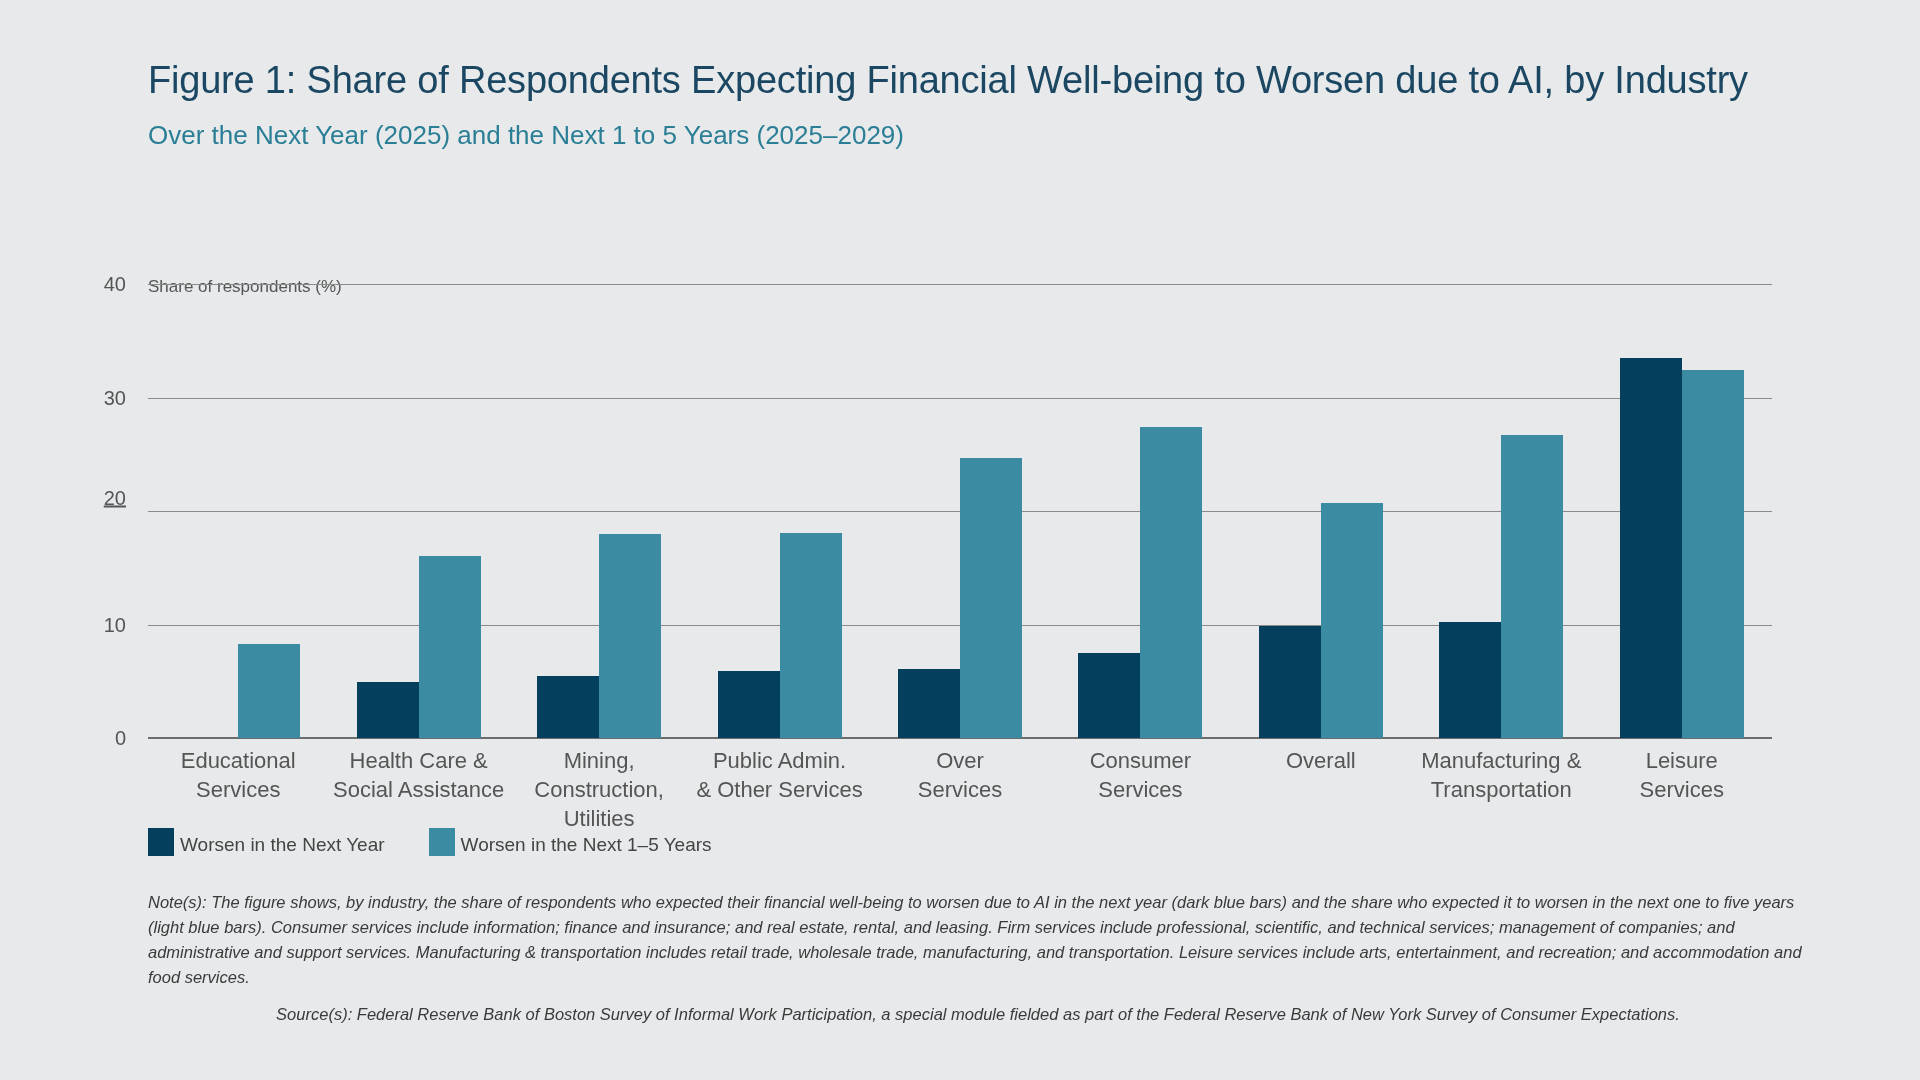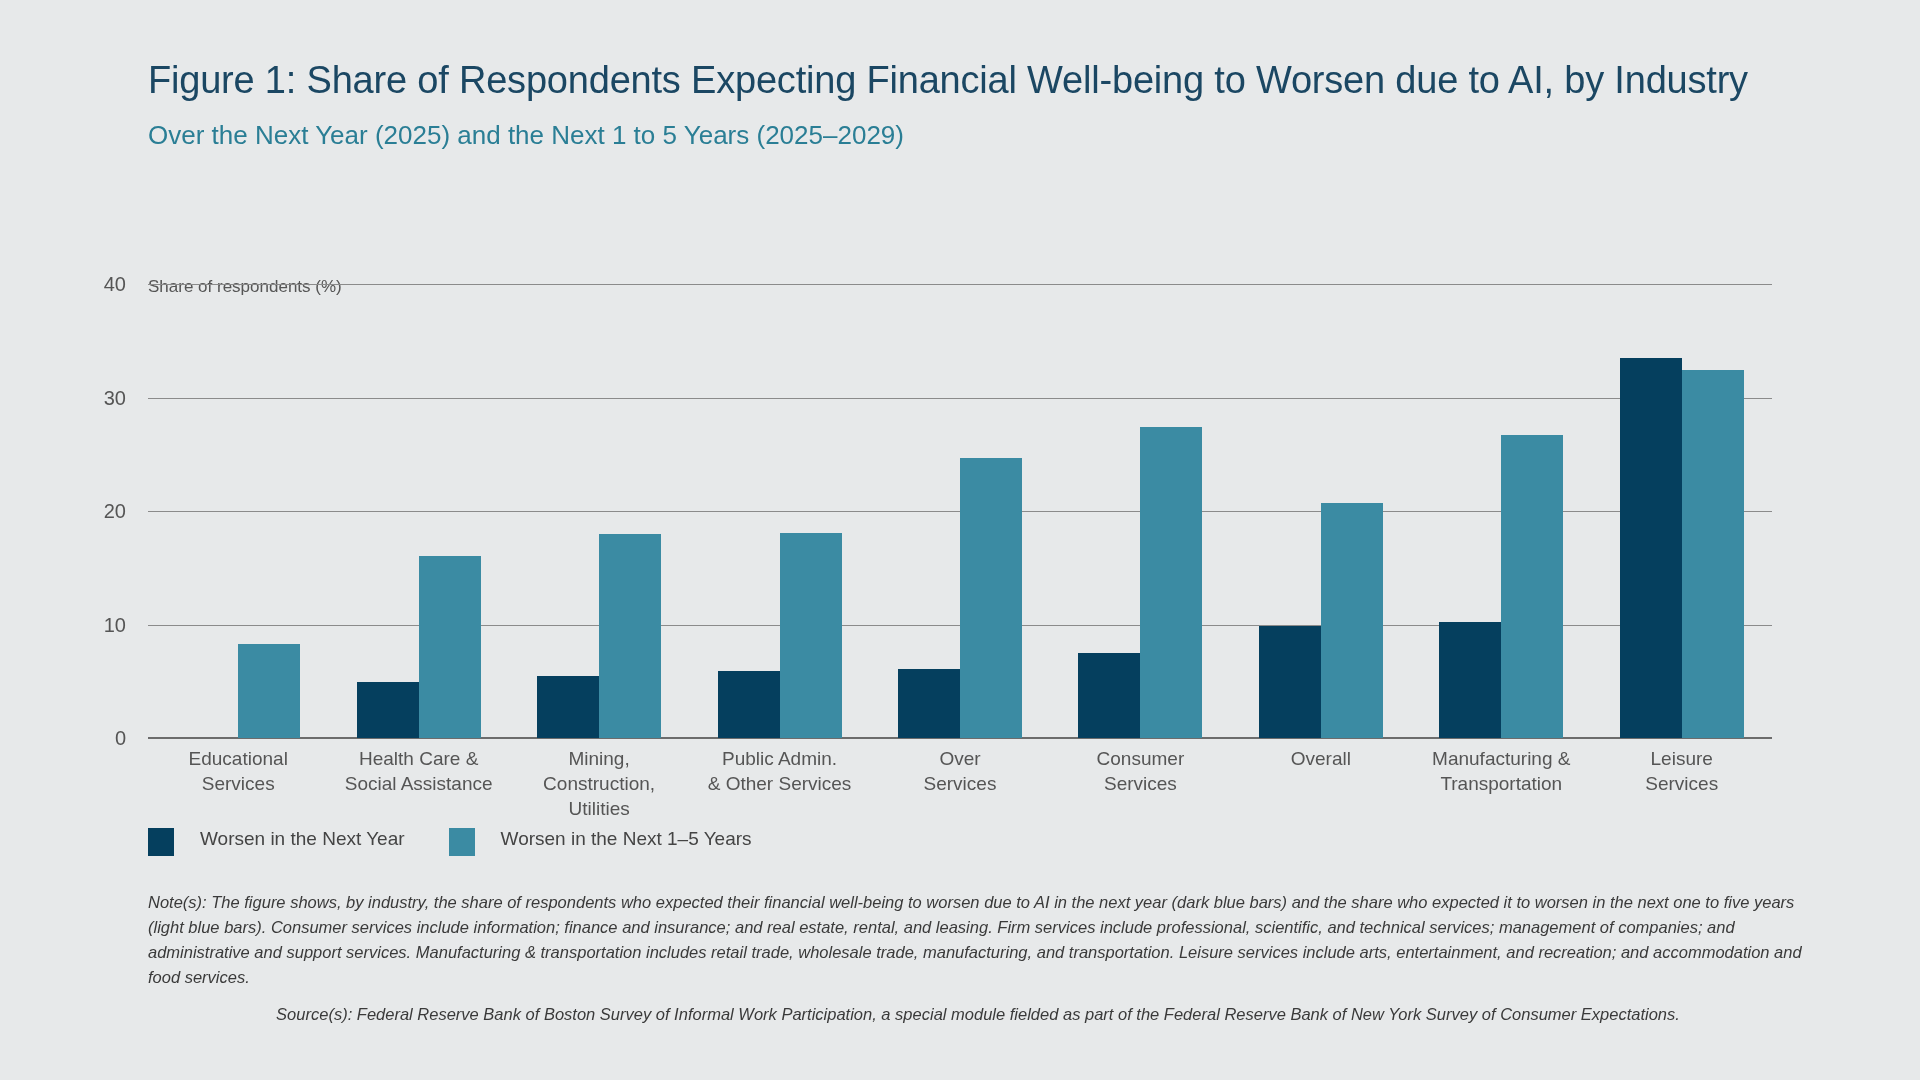--- a/index.html
+++ b/index.html
@@ -111,39 +111,39 @@
   .xlabels {
     position: absolute;
     left: 148px;
     top: 746px;
     width: 1624px;
     display: flex;
   }
   .xlabel {
     flex: 1 1 0;
     text-align: center;
-    font-size: 19px;
+    font-size: 22px;
     line-height: 1.32;
     color: #555;
     padding: 0 4px;
     box-sizing: border-box;
   }
 
   .legend {
     position: absolute;
     left: 148px;
     top: 828px;
     display: flex;
     align-items: center;
     gap: 44px;
   }
   .legend-item {
     display: flex;
-    align-items: flex-start;
-    gap: 26px;
+    align-items: flex-end;
+    gap: 6px;
   }
   .swatch {
     width: 26px;
     height: 28px;
   }
   .legend-label {
     font-size: 19px;
     color: #444;
   }
 
@@ -172,21 +172,21 @@
 
   <div class="axis-label">Share of respondents (%)</div>
 
   <div class="plot" id="plot">
     <div id="gridlines">
         <div class="gridline baseline" style="top: 453px;"></div>
         <div class="ytick" style="top: 454px; right: auto; left: -70px; width: 48px; text-align: right; margin-right: 0px;">0</div>
         <div class="gridline" style="top: 340.5px;"></div>
         <div class="ytick" style="top: 340.5px; right: auto; left: -70px; width: 48px; text-align: right; margin-right: 0px;">10</div>
         <div class="gridline" style="top: 227px;"></div>
-        <div class="ytick" style="top: 227px; right: auto; left: -70px; width: 48px; text-align: right; margin-right: 12px;">20</div>
+        <div class="ytick" style="top: 214px; right: auto; left: -70px; width: 48px; text-align: right; margin-right: 12px; text-decoration: underline;">20</div>
         <div class="gridline" style="top: 113.5px;"></div>
         <div class="ytick" style="top: 113.5px; right: auto; left: -70px; width: 48px; text-align: right; margin-right: 0px;">30</div>
         <div class="gridline" style="top: 0px;"></div>
         <div class="ytick" style="top: 0px; right: auto; left: -70px; width: 48px; text-align: right; margin-right: 0px;">40</div>
       </div>
     <div class="groups" id="groups">
         <div class="group">
           <div class="bar spacer" style="height: 0px;"></div>
           <div class="bar light" title="Worsen in the Next 1–5 Years: 8.3" style="height: 94.205px; background: rgb(59, 139, 163);"></div>
         </div>

